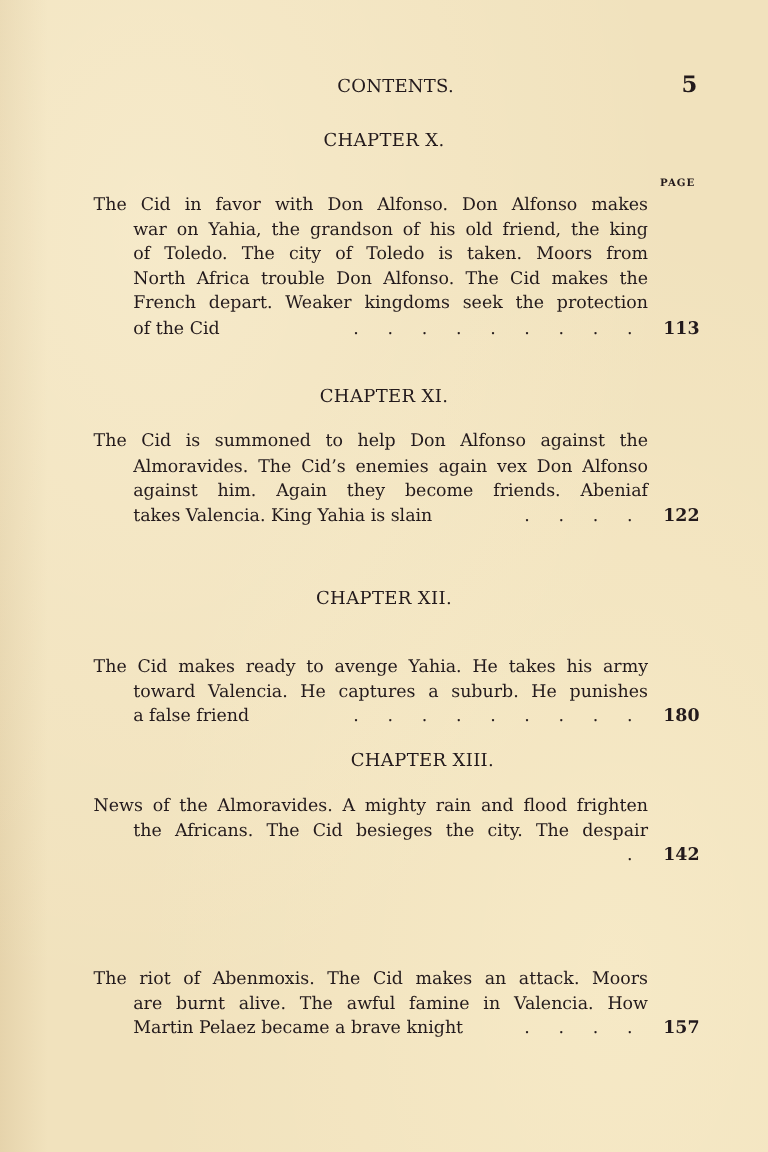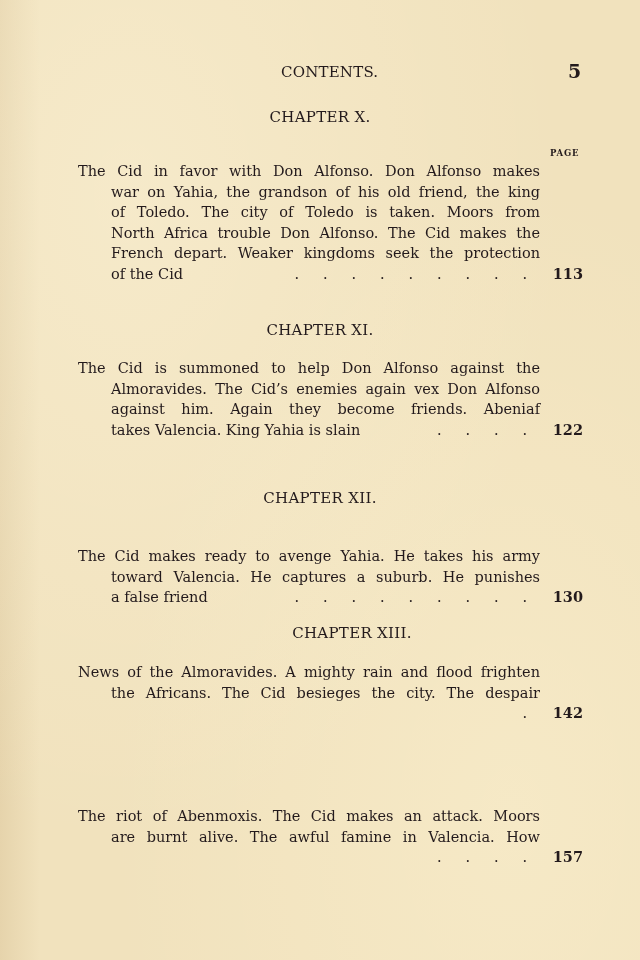--- a/index.html
+++ b/index.html
@@ -111,21 +111,21 @@
   <div class="entry" style="top:546px;">
     <div class="line justify">
         <span class="txt">The Cid makes ready to avenge Yahia.  He takes his army</span>
       </div>
     <div class="line indent justify">
         <span class="txt">toward Valencia.  He captures a suburb.  He punishes</span>
       </div>
     <div class="line indent">
       <span class="txt">a false friend</span>
       <span class="leader"><span>.</span><span>.</span><span>.</span><span>.</span><span>.</span><span>.</span><span>.</span><span>.</span><span>.</span></span>
-      <span class="pg">130</span>
+      <span class="pg">180</span>
     </div>
   </div>
 
   <div class="chapter-heading" style="top:624px;margin-left:32px;">CHAPTER XIII.</div>
   <div class="entry" style="top:662px;">
     <div class="line justify">
         <span class="txt">News of the Almoravides.  A mighty rain and flood frighten</span>
       </div>
     <div class="line indent justify">
         <span class="txt">the Africans.  The Cid besieges the city.  The despair</span>
@@ -137,18 +137,19 @@
   </div>
 
   <div class="entry" style="top:806px;">
     <div class="line justify">
         <span class="txt">The riot of Abenmoxis.  The Cid makes an attack.  Moors</span>
       </div>
     <div class="line indent justify">
         <span class="txt">are burnt alive.  The awful famine in Valencia.  How</span>
       </div>
     <div class="line indent">
+      <span class="txt">Martin Pelaez became a brave knight</span>
       <span class="leader"><span>.</span><span>.</span><span>.</span><span>.</span></span>
       <span class="pg">157</span>
     </div>
   </div>
 
 </div>
 
 </body></html>

